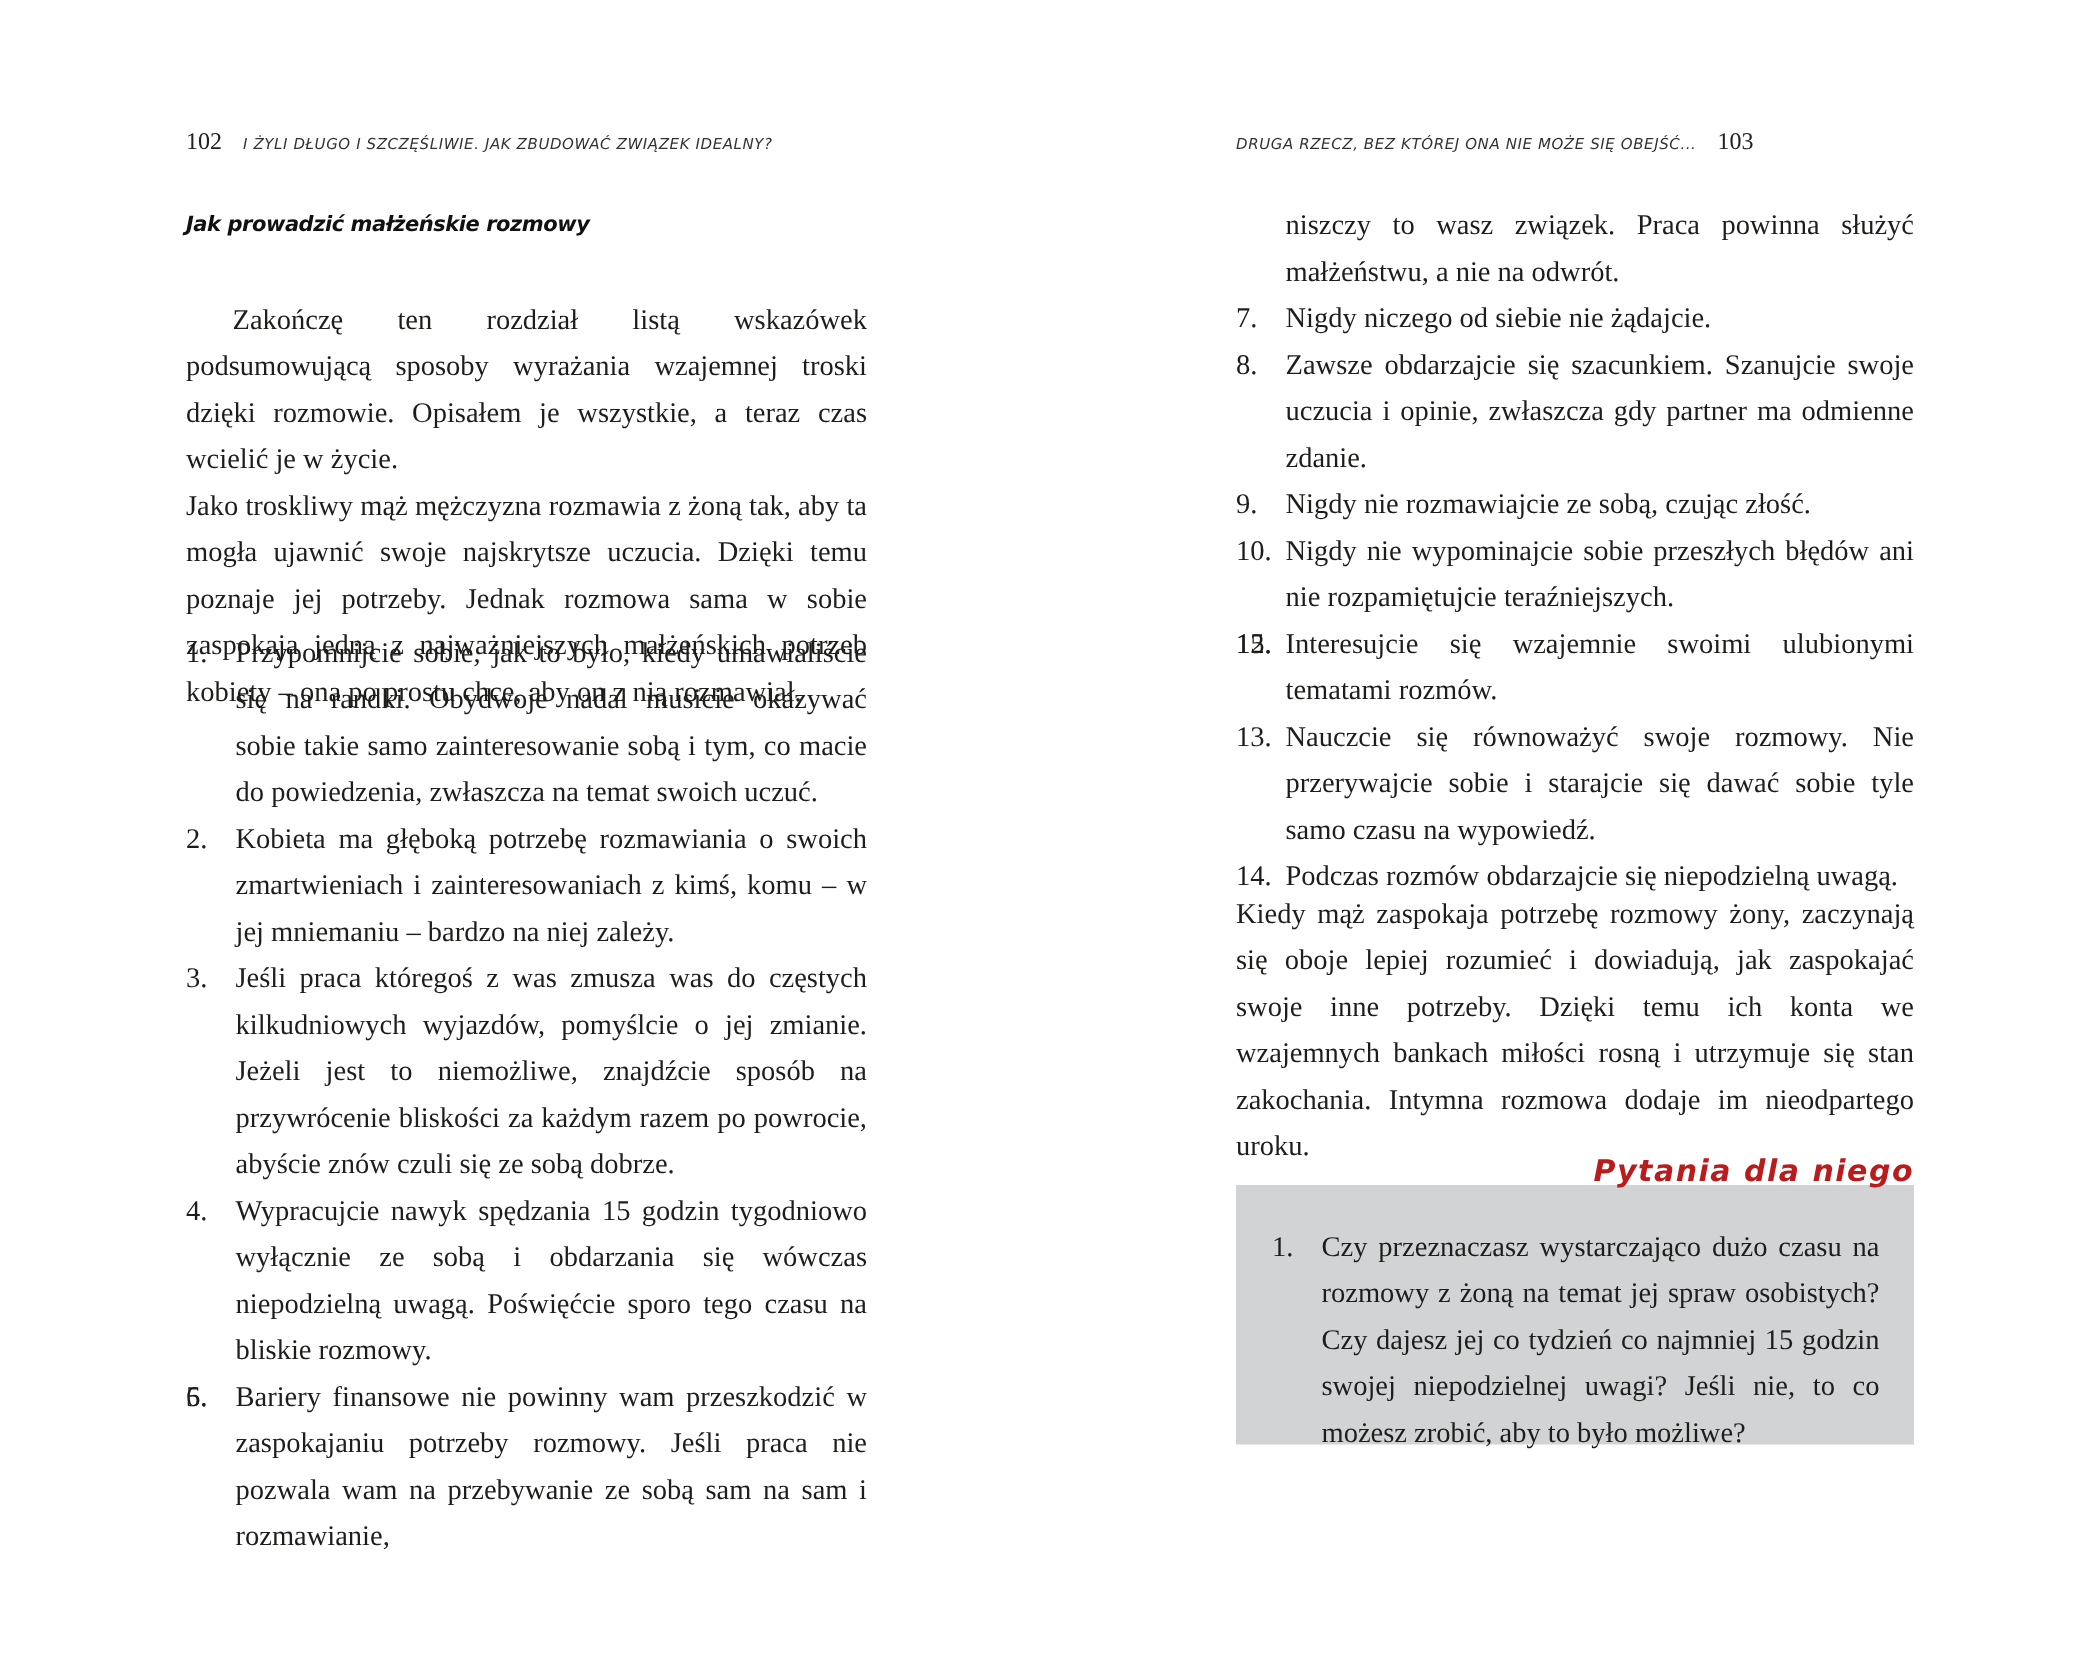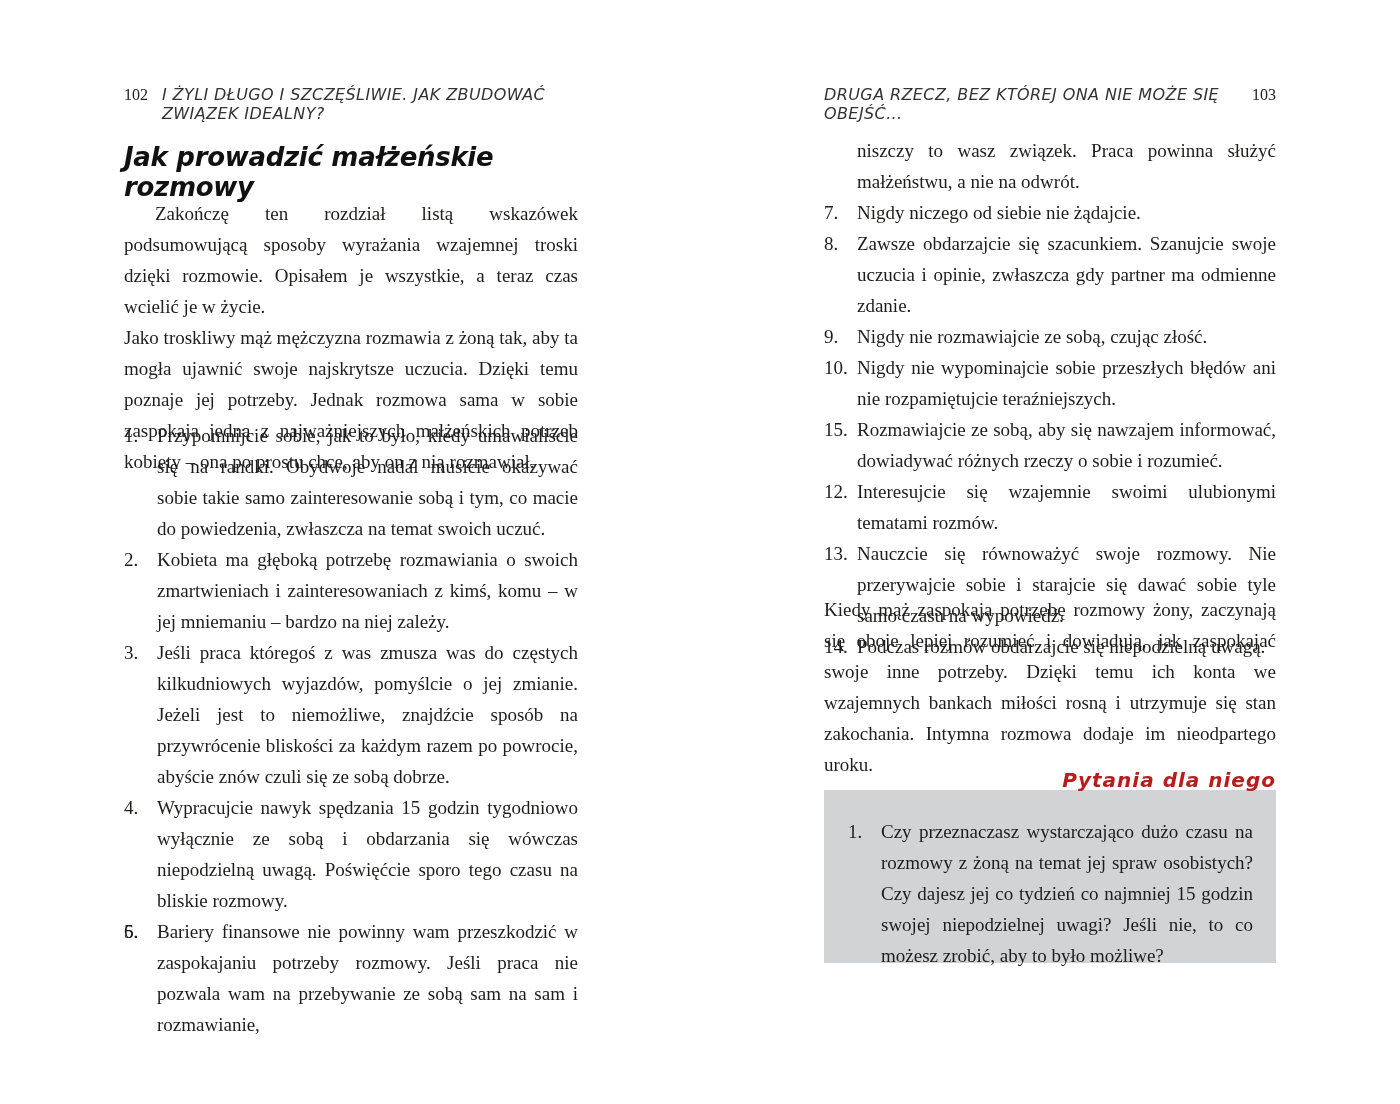--- a/index.html
+++ b/index.html
@@ -10,34 +10,34 @@
     }
     .page { position: absolute; top: 0; height: 1104px; }
     .page-left { left: 124px; width: 454px; }
     .page-right { left: 824px; width: 452px; }
 
     .running-head {
       position: absolute; top: 80px; left: 0; right: 0; height: 30px;
       display: flex; align-items: baseline;
     }
     .page-left .running-head { justify-content: flex-start; }
-    .page-right .running-head { justify-content: flex-end; gap: 13px; }
+    .page-right .running-head { justify-content: flex-start; }
     .folio { font-size: 16px; line-height: 30px; color: #222; }
     .rh-title {
       font-family: "DejaVu Sans", "Liberation Sans", sans-serif;
-      font-style: italic; font-size: 16px; letter-spacing: 0.4px;
+      font-style: italic; font-size: 10px; letter-spacing: 0.4px;
       color: #333; text-transform: uppercase;
     }
     .page-left .rh-title { margin-left: 14px; }
     .page-right .rh-title { margin-right: 14px; }
 
     .section-title {
       position: absolute; top: 142px; left: 0;
       font-family: "DejaVu Sans", "Liberation Sans", sans-serif;
-      font-style: italic; font-weight: bold; font-size: 26px;
+      font-style: italic; font-weight: bold; font-size: 14px;
       letter-spacing: -0.3px; color: #111; margin: 0;
     }
 
     .text { font-size: 19px; line-height: 31px; text-align: justify; }
     .para { margin: 0; }
     .para-indent { text-indent: 31px; }
 
     .intro { position: absolute; top: 198px; left: 0; width: 454px; }
 
     ol.tips { list-style: none; margin: 0; padding: 0; }
@@ -95,21 +95,21 @@
     <span class="folio">103</span>
   </div>
 
   <div class="right-cont text">
     <p class="para cont">niszczy to wasz związek. Praca powinna służyć małżeństwu, a nie na odwrót.</p>
     <ol class="tips">
       <li><span class="num">7.</span><span>Nigdy niczego od siebie nie żądajcie.</span></li>
       <li><span class="num">8.</span><span>Zawsze obdarzajcie się szacunkiem. Szanujcie swoje uczucia i opinie, zwłaszcza gdy partner ma odmienne zdanie.</span></li>
       <li><span class="num">9.</span><span>Nigdy nie rozmawiajcie ze sobą, czując złość.</span></li>
       <li><span class="num">10.</span><span>Nigdy nie wypominajcie sobie przeszłych błędów ani nie rozpamiętujcie teraźniejszych.</span></li>
-      <li><span class="num">15.</span><span>Rozmawiajcie ze sobą, aby się nawzajem informować, dowiadywać różnych rzeczy o sobie i rozumieć.</span></li>
+      <li><span class="num">15.</span></li>
       <li><span class="num">12.</span><span>Interesujcie się wzajemnie swoimi ulubionymi tematami rozmów.</span></li>
       <li><span class="num">13.</span><span>Nauczcie się równoważyć swoje rozmowy. Nie przerywajcie sobie i starajcie się dawać sobie tyle samo czasu na wypowiedź.</span></li>
       <li><span class="num">14.</span><span>Podczas rozmów obdarzajcie się niepodzielną uwagą.</span></li>
     </ol>
   </div>
 
   <p class="closing text para">Kiedy mąż zaspokaja potrzebę rozmowy żony, zaczynają się oboje lepiej rozumieć i dowiadują, jak zaspokajać swoje inne potrzeby. Dzięki temu ich konta we wzajemnych bankach miłości rosną i utrzymuje się stan zakochania. Intymna rozmowa dodaje im nieodpartego uroku.</p>
 
   <h3 class="q-title">Pytania dla niego</h3>
   <div class="q-box"></div>

